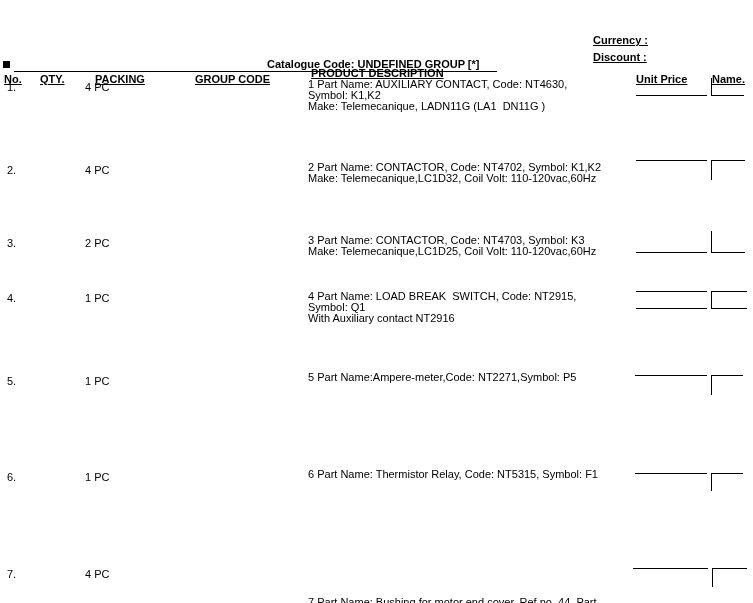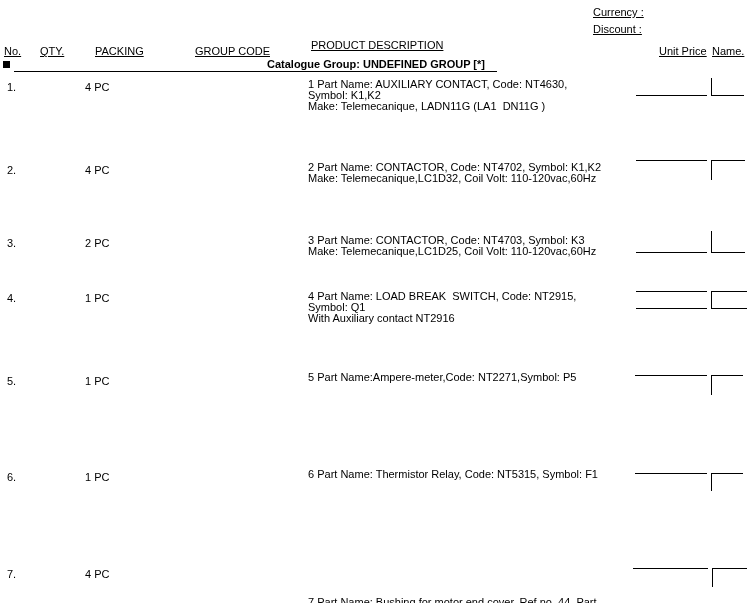--- a/index.html
+++ b/index.html
@@ -13,23 +13,24 @@
     height: 603px;
     background: #ffffff;
     overflow: hidden;
     font-family: "Liberation Sans", "DejaVu Sans", sans-serif;
     font-size: 11px;
     line-height: 11px;
     color: #000000;
   }
   .abs { position: absolute; }
   .hdrlbl {
-    font-weight: normal;
+    font-weight: bold;
     text-decoration: underline;
     white-space: nowrap;
+    margin-top: 28px;
   }
   .catline {
     position: absolute;
     left: 14px;
     top: 59px;
     width: 483px;
     height: 12px;
     border-bottom: 1.5px solid #000;
   }
   .catline span {
@@ -65,27 +66,27 @@
 
   <span class="abs hdrlbl" style="left:593px;top:7px">Currency :</span>
   <span class="abs hdrlbl" style="left:593px;top:24px">Discount :</span>
 
   <div>
     <span class="abs hdrlbl" style="left:4px;top:46px">No.</span>
     <span class="abs hdrlbl" style="left:40px;top:46px">QTY.</span>
     <span class="abs hdrlbl" style="left:95px;top:46px">PACKING</span>
     <span class="abs hdrlbl" style="left:195px;top:46px">GROUP CODE</span>
     <span class="abs hdrlbl" style="left:311px;top:40px">PRODUCT DESCRIPTION</span>
-    <span class="abs hdrlbl" style="left:659px;top:46px">Unit Price</span>
+    <span class="abs hdrlbl" style="left:636px;top:46px">Unit Price</span>
     <span class="abs hdrlbl" style="left:712px;top:46px">Name.</span>
   </div>
 
   <span class="bullet"></span>
   <div class="catline">
-    <span style="left:253px">Catalogue Group: UNDEFINED GROUP [*]</span>
+    <span style="left:253px">Catalogue Code: UNDEFINED GROUP [*]</span>
   </div>
 
   <div>
     <span class="row-no" style="top:82px">1.</span>
     <span class="row-qty" style="top:82px">4 PC</span>
     <div class="row-desc" style="top:79px">1 Part Name: AUXILIARY CONTACT, Code: NT4630,
 Symbol: K1,K2
 Make: Telemecanique, LADN11G (LA1  DN11G )</div>
     <div class="ln h" style="left:636px;top:95px;width:71px"></div>
     <div class="ln v" style="left:711px;top:78px;height:17px"></div>

